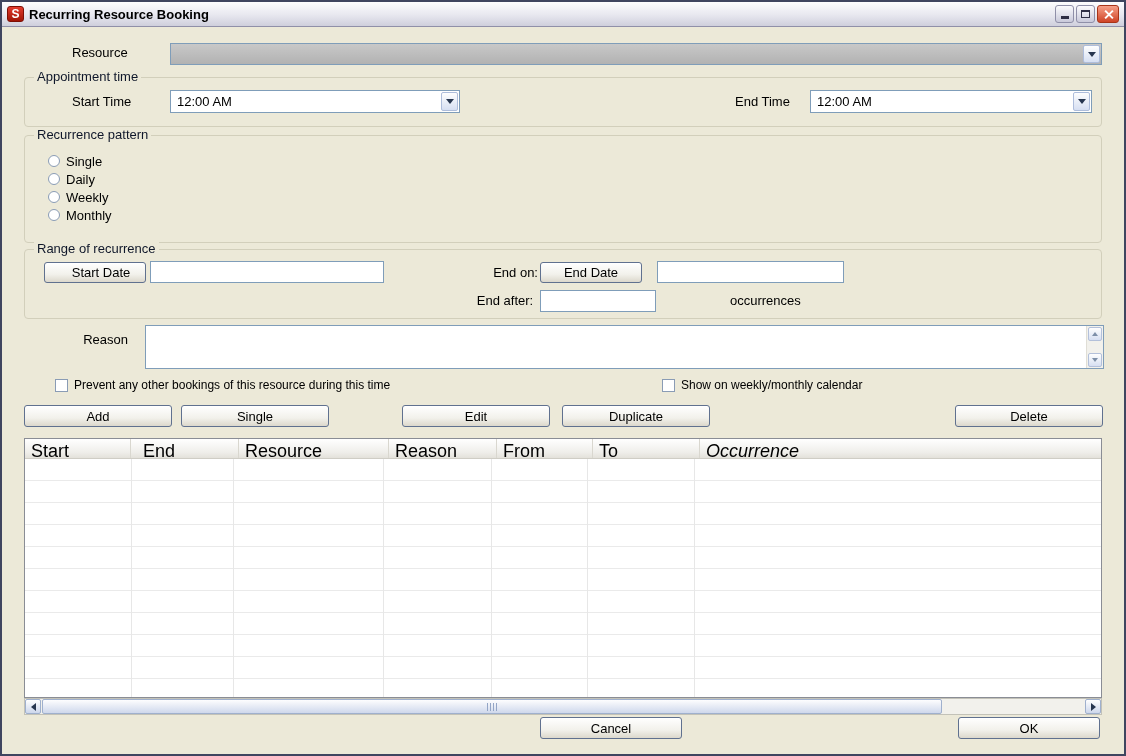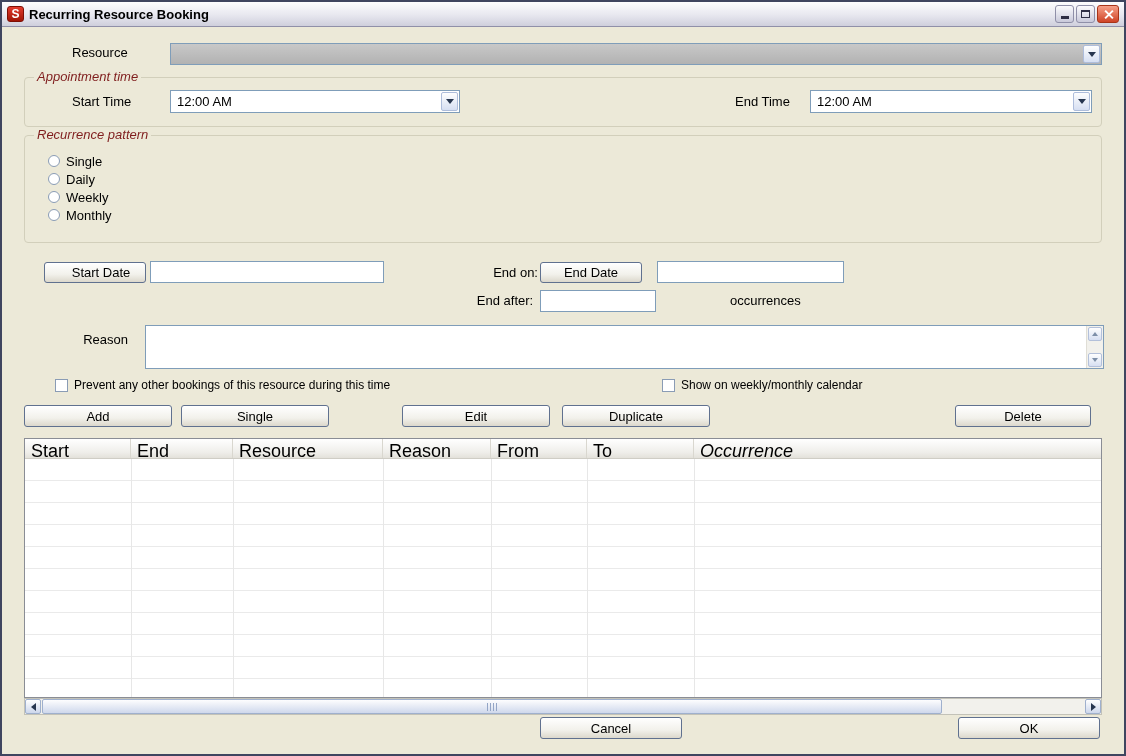--- a/index.html
+++ b/index.html
@@ -22,21 +22,21 @@
   .glyph-min { width:8px; height:3px; background:#2e2e44; align-self:flex-end; margin-bottom:3px; }
   .glyph-max { width:9px; height:8px; border:1px solid #2e2e44; border-top-width:2px; background:transparent; }
   .glyph-x { position:relative; width:11px; height:11px; }
   .glyph-x::before, .glyph-x::after { content:""; position:absolute; left:5px; top:0; width:2px; height:11px; background:#fff; }
   .glyph-x::before { transform:rotate(45deg); }
   .glyph-x::after { transform:rotate(-45deg); }
 
   
   .label { position:absolute; font-size:13px; white-space:nowrap; }
   .group { position:absolute; border:1px solid #d2cfbb; border-radius:4px; }
-  .group-legend { position:absolute; top:-9px; left:9px; background:#ece9d8; padding:0 3px; color:#7f1d1d; font-size:13px; white-space:nowrap;font-style:italic; }
+  .group-legend { position:absolute; top:-9px; left:9px; background:#ece9d8; padding:0 3px; color:#0f172a; font-size:13px; white-space:nowrap; }
 
   .combo { position:absolute; height:22px; background:#fff; border:1px solid #7f9db9; display:flex; align-items:center; padding-left:6px; }
   .combo-gray { background:linear-gradient(#c8c8c8,#b2b2b2); }
   .combo-value { font-size:13px; }
   .combo-btn { position:absolute; right:1px; top:1px; bottom:1px; width:17px;
     background:linear-gradient(#fefefe,#d6dff2); border:1px solid #aebddb; border-radius:2px;
     display:flex; align-items:center; justify-content:center; }
   .arrow-down { width:0; height:0; border-left:4px solid transparent; border-right:4px solid transparent; border-top:5px solid #27364f; }
 
   .text-input { position:absolute; height:22px; border:1px solid #7f9db9; background:#fff; font-family:"Liberation Sans",sans-serif; font-size:13px; padding:0 4px; }
@@ -146,20 +146,23 @@
   </div>
   <div class="radio-row" style="top:205px;">
     <span class="radio-circle"></span>
     <span class="radio-label">Monthly</span>
   </div>
   <div class="radio-row" style="top:223px;margin-top:37px;">
     <span class="radio-circle"></span>
     <span class="radio-label">Yearly</span>
   </div>
 
+  <div class="group" style="left:22px; top:247px; width:1078px; height:70px;">
+    <span class="group-legend">Range of recurrence</span>
+  </div>
   <button class="btn" style="left:42px; top:260px; width:102px; height:21px;padding-left:12px;">Start Date</button>
   <input class="text-input" style="left: 148px; top: 259px; width: 234px;" value="">
   <div class="label" style="left:480px; top:263px; width:56px; text-align:right;">End on:</div>
   <button class="btn" style="left:538px; top:260px; width:102px; height:21px;">End Date</button>
   <input class="text-input" style="left: 655px; top: 259px; width: 187px;" value="">
   <div class="label" style="left:470px; top:291px; width:66px; text-align:center;">End after:</div>
   <input class="text-input" style="left: 538px; top: 288px; width: 116px;" value="">
   <div class="label" style="left:728px; top:291px;">occurrences</div>
 
   <div class="label" style="left:68px; top:330px; width:58px; text-align:right;">Reason</div>
@@ -181,26 +184,26 @@
   </div>
   <div class="check-row" style="left:660px; top:376px;">
     <span class="checkbox"></span>
     <span class="check-label">Show on weekly/monthly calendar</span>
   </div>
 
   <button class="btn" style="left:22px; top:403px; width:148px;">Add</button>
   <button class="btn" style="left:179px; top:403px; width:148px;">Single</button>
   <button class="btn" style="left:400px; top:403px; width:148px;">Edit</button>
   <button class="btn" style="left:560px; top:403px; width:148px;">Duplicate</button>
-  <button class="btn" style="left:953px; top:403px; width:136px;">Delete</button>
+  <button class="btn" style="left:953px; top:403px; width:148px;">Delete</button>
 
   <div class="table">
     <div class="thead">
       <div class="th" style="width:106px;">Start</div>
-      <div class="th" style="width:102px;">End</div>
+      <div class="th" style="width:102px;margin-left:6px;">End</div>
       <div class="th" style="width:150px;">Resource</div>
       <div class="th" style="width:108px;">Reason</div>
       <div class="th" style="width:96px;">From</div>
       <div class="th" style="width:107px;">To</div>
       <div class="th th-last">Occurrence</div>
     </div>
     <div class="tbody"></div>
     <div class="vline" style="left:106px;"></div>
     <div class="vline" style="left:208px;"></div>
     <div class="vline" style="left:358px;"></div>

